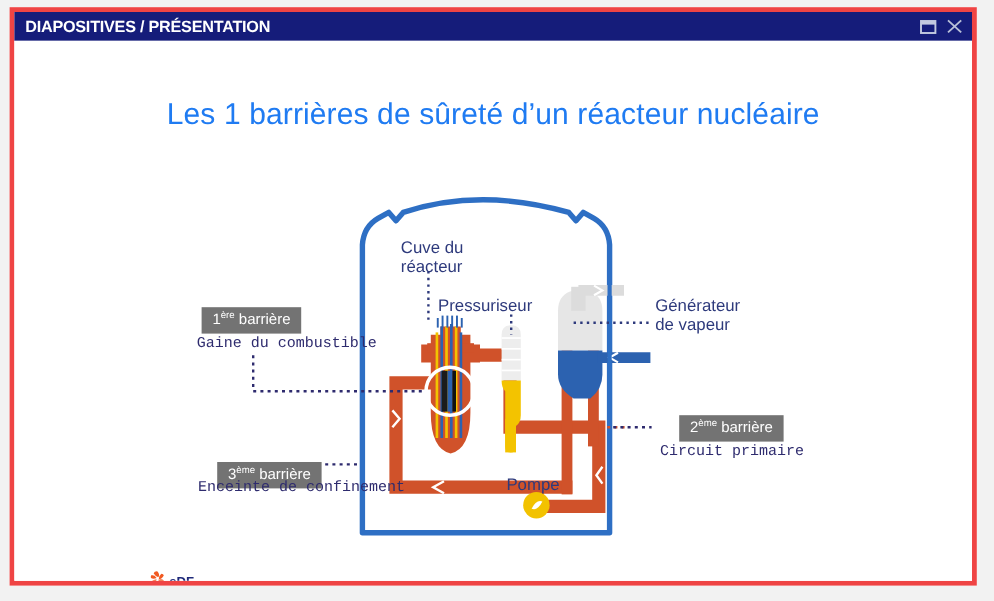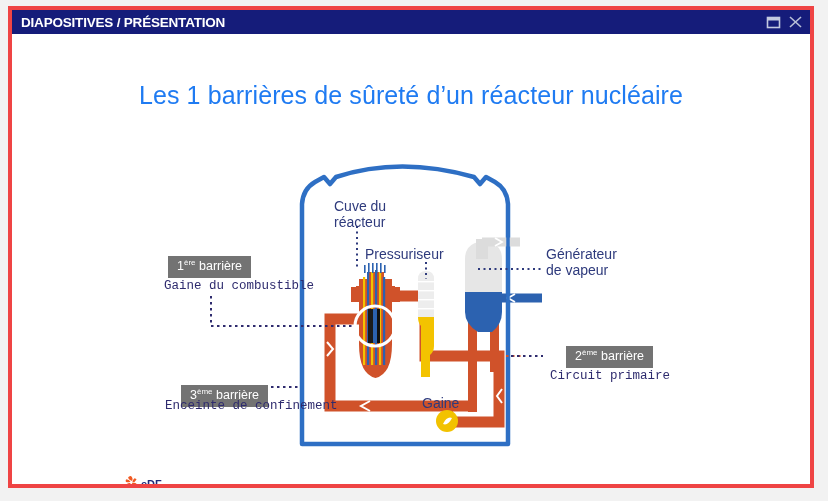--- a/index.html
+++ b/index.html
@@ -335,21 +335,21 @@
       <div class="complabel" id="lab-press">
         <div>Pressuriseur</div>
       </div>
 
       <div class="complabel" id="lab-gv">
         <div>Générateur</div>
         <div>de vapeur</div>
       </div>
 
       <div class="complabel" id="lab-pompe">
-        <div>Gaine</div>
+        <div>Pompe</div>
       </div>
 
       <svg class="edf-logo" viewBox="0 0 48 22">
         <g fill="#f15a22">
           <path d="M11 4 q2.5 2.5 1 5 q-3 -1 -4 -3.2 q0.8 -2 3 -1.8 Z"></path>
           <path d="M16.5 7.5 q-1.5 3 -4.2 3 q0.3 -3 2.2 -4.3 q1.8 0.2 2 1.3 Z"></path>
           <path d="M15.8 14.2 q-3 -0.5 -4 -3 q3 -1 4.7 0.5 q0.3 1.7 -0.7 2.5 Z"></path>
           <path d="M10.2 17 q-1.5 -2.7 0 -5 q2.3 1.8 2.2 4.2 q-1 1 -2.2 0.8 Z"></path>
           <path d="M6 12.8 q2 -2.3 4.6 -1.8 q-1 2.8 -3.2 3.6 q-1.6 -0.6 -1.4 -1.8 Z"></path>
           <path d="M6.3 7.2 q3 0.2 4.2 2.5 q-2.8 1.3 -4.7 0 q-0.5 -1.6 0.5 -2.5 Z"></path>

